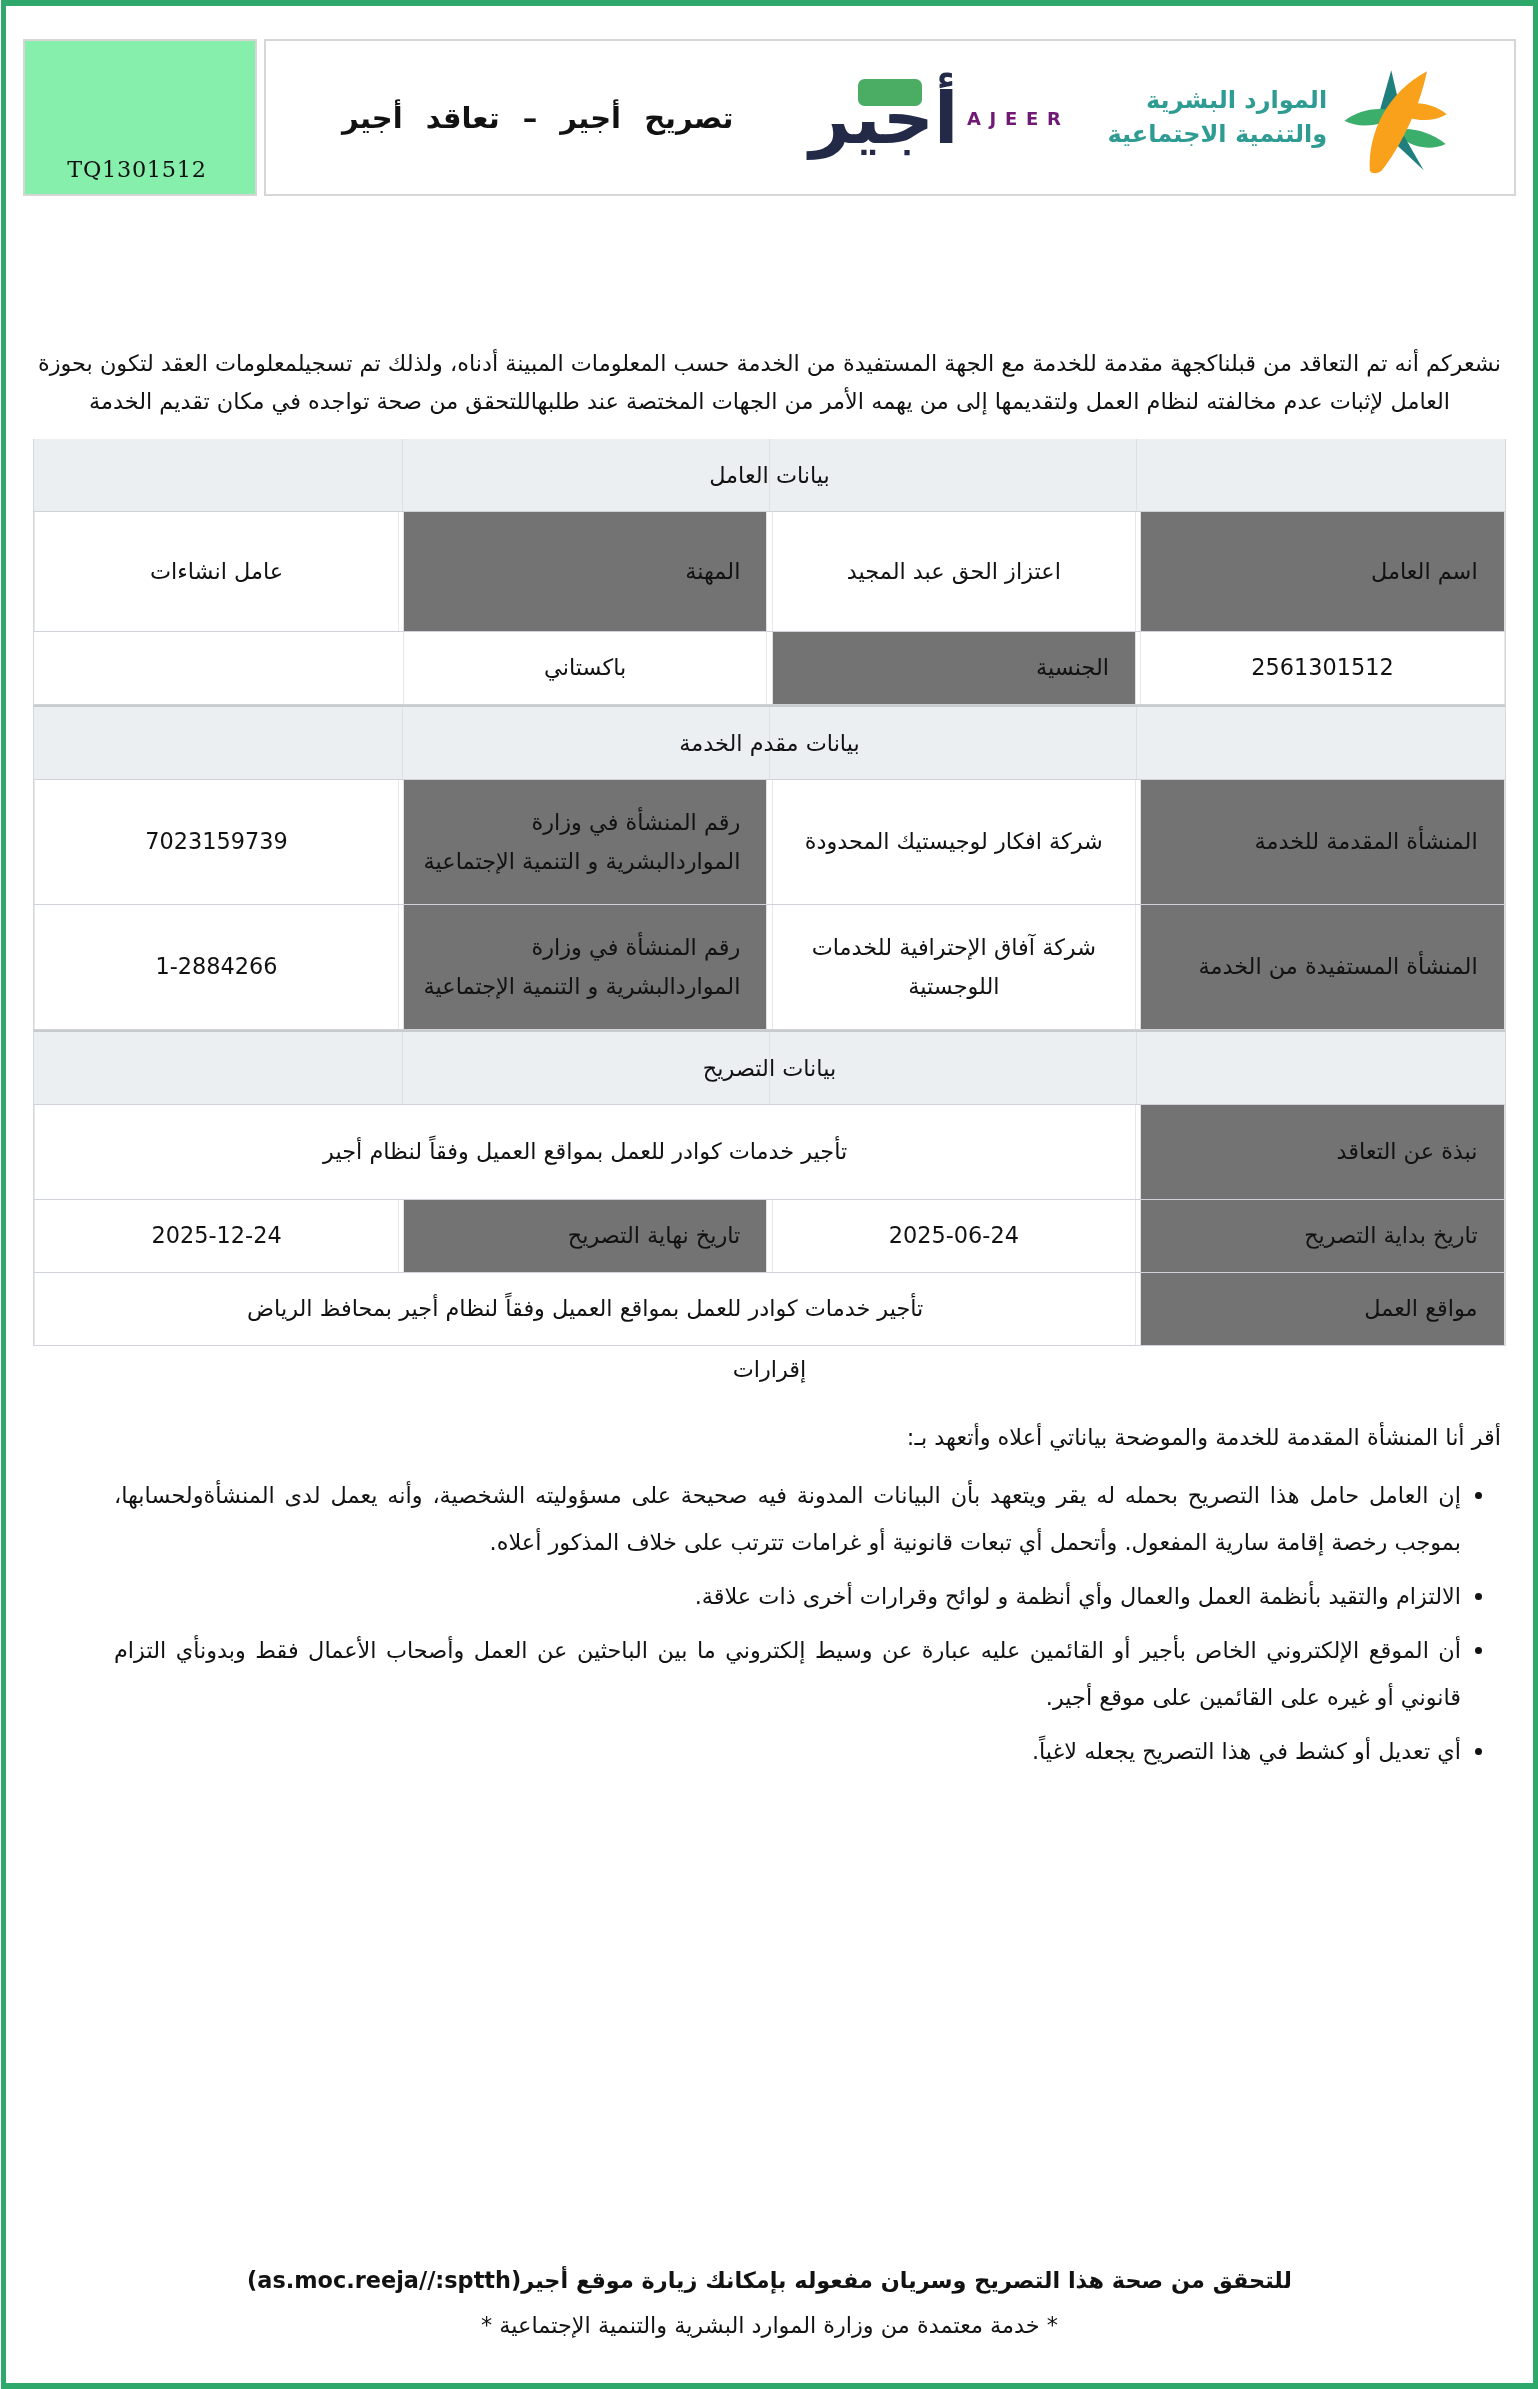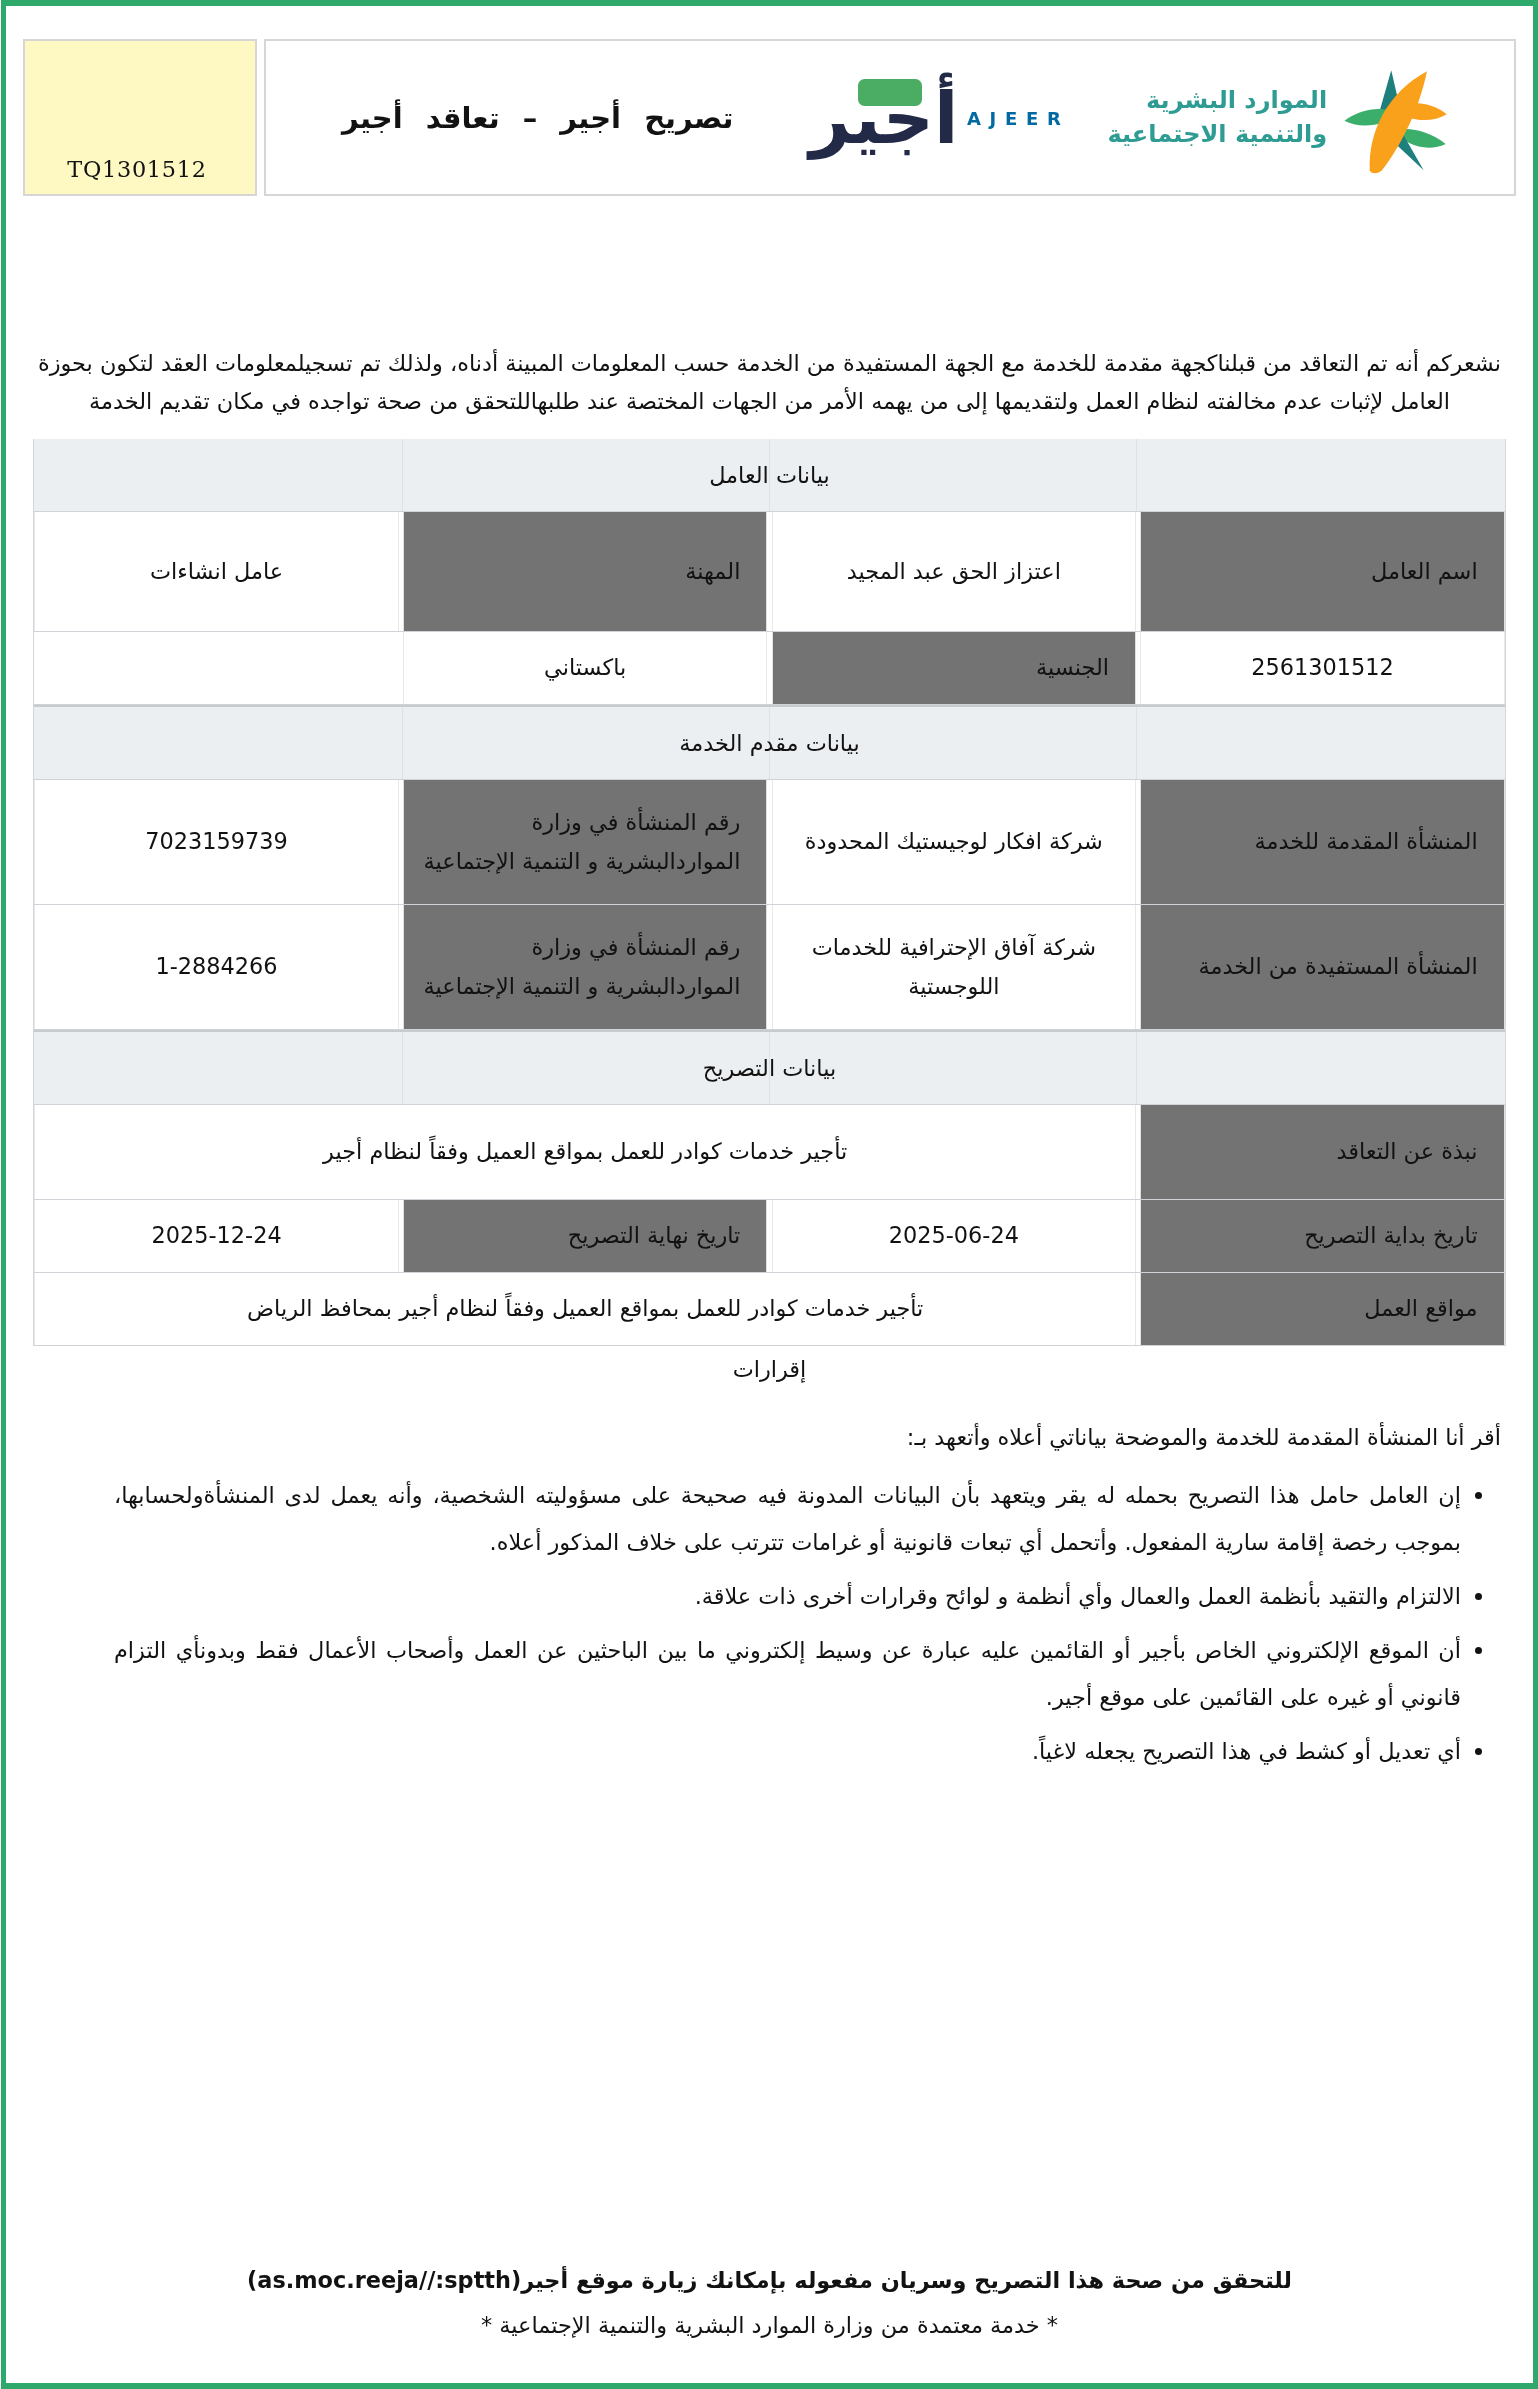--- a/index.html
+++ b/index.html
@@ -17,21 +17,21 @@
   }
 
   
   .header-row {
     display: flex; direction: ltr;
     margin: 33px 17.3px 0 17.3px;
     height: 157px; gap: 6.5px; flex: 0 0 auto;
   }
   .tq-box {
     width: 230px; border: 2.2px solid #d6d6d6;
-    position: relative; background: #fef9c3;
+    position: relative; background: #86efac;
   }
   .tq-num {
     position: absolute; left: 42px; bottom: 11.6px;
     font-family: "DejaVu Serif", "Liberation Serif", serif;
     font-size: 22.4px; letter-spacing: 0.7px; direction: ltr;
   }
   .title-box {
     flex: 1; border: 2.2px solid #d6d6d6; background: #fff;
     display: flex; align-items: center; direction: ltr;
     padding-right: 65px;
@@ -49,21 +49,21 @@
     width: 64px; height: 27px; border-radius: 6.5px;
     background: #4BAD63; z-index: 0;
   }
   .ajeer-arabic {
     position: relative; z-index: 1;
     font-size: 71px; line-height: 1.05; font-weight: bold;
     color: #232A48; letter-spacing: 1.4px;
   }
   .ajeer-latin {
     margin-top: 1.4px; direction: ltr;
-    color: #0369a1; font-weight: bold;
+    color: #701a75; font-weight: bold;
     font-size: 18px; letter-spacing: 8.7px; text-indent: 8.7px;
   }
 
   
   .ministry-logo { display: flex; align-items: center; direction: ltr; }
   .ministry-name {
     text-align: right; color: #2F9C93; font-weight: bold;
     font-size: 24px; line-height: 1.4; margin-right: 11.6px;
   }
   .ministry-emblem { width: 110px; height: 121px; }

